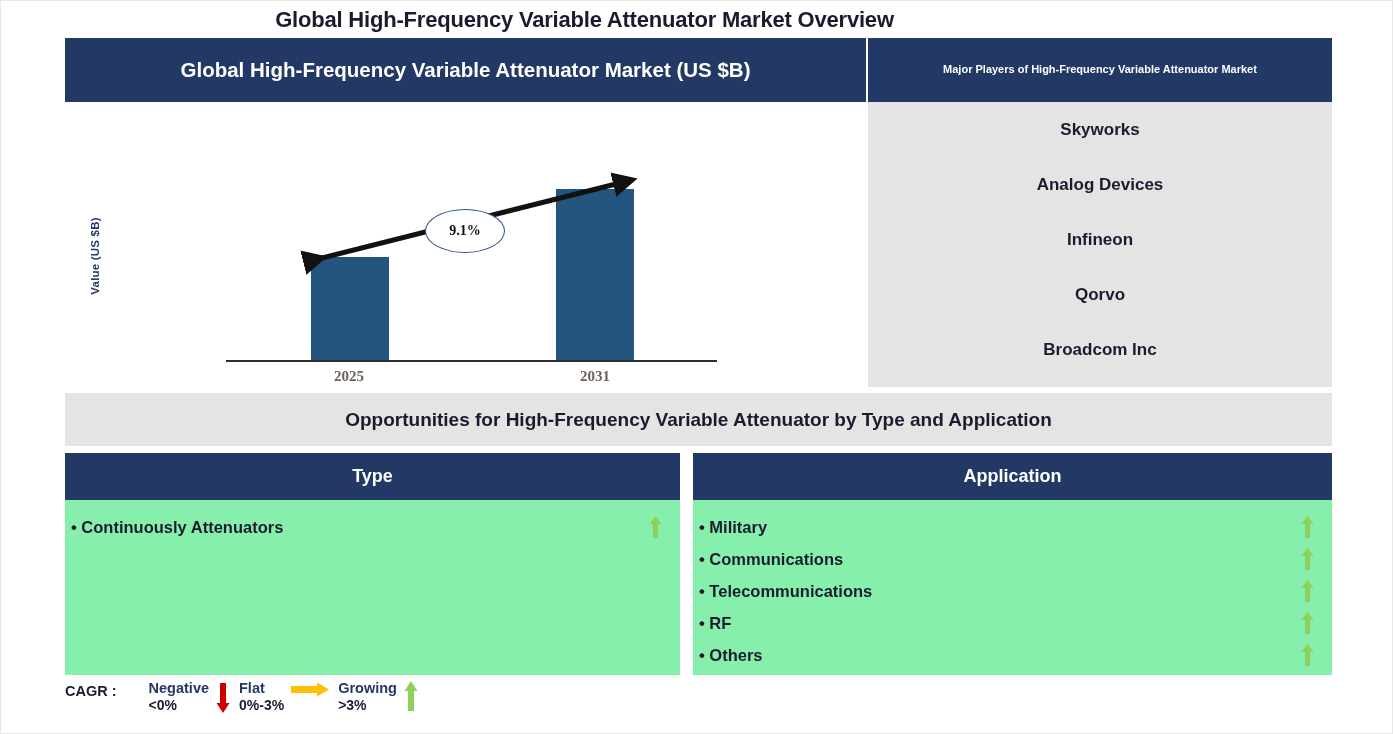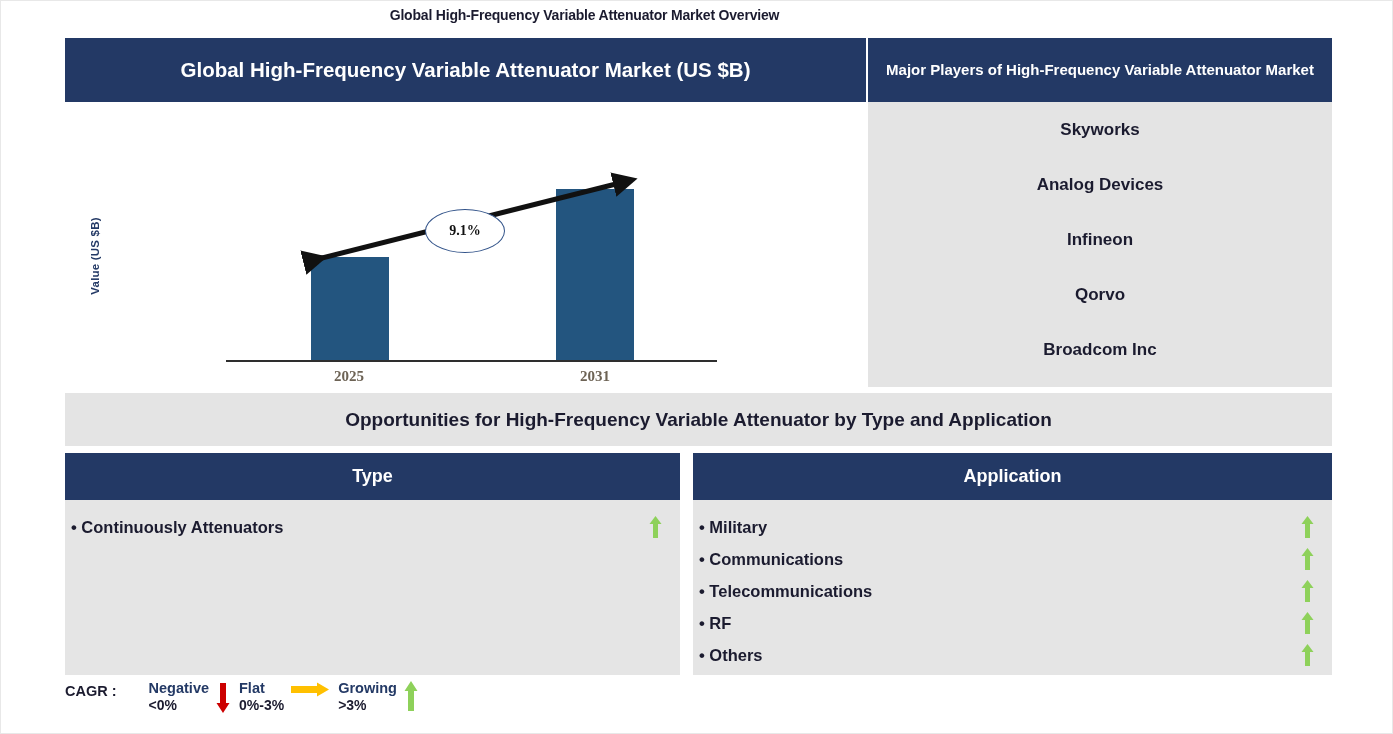--- a/index.html
+++ b/index.html
@@ -22,21 +22,21 @@
     overflow: hidden;
   }
 
   
   .main-title {
     position: absolute;
     left: 0;
     top: 6px;
     width: 1167px;
     text-align: center;
-    font-size: 14px;
+    font-size: 22px;
     font-weight: bold;
     color: #1b1b2f;
     letter-spacing: -0.2px;
   }
 
   
   .panel-head {
     background: #233965;
     color: #ffffff;
     font-weight: bold;
@@ -160,21 +160,21 @@
     height: 349px;
     background: #e4e4e4;
     box-sizing: border-box;
   }
   #players-panel-head {
     position: absolute;
     left: 0;
     top: 0;
     width: 464px;
     height: 64px;
-    font-size: 15px;
+    font-size: 11px;
     line-height: 1.25;
     flex-direction: column;
     padding: 0 14px;
   }
   #players-list {
     position: absolute;
     left: 0;
     top: 64px;
     width: 464px;
     height: 285px;
@@ -203,21 +203,21 @@
     font-size: 19px;
     font-weight: bold;
     color: #1b1b2f;
   }
 
   
   .seg-panel {
     position: absolute;
     top: 452px;
     height: 222px;
-    background: #e5e5e5;
+    background: #86efac;
     box-sizing: border-box;
   }
   #type-panel { left: 64px; width: 615px; }
   #app-panel  { left: 692px; width: 639px; }
 
   .seg-head {
     height: 47px;
     background: #233965;
     color: #ffffff;
     font-size: 18px;

